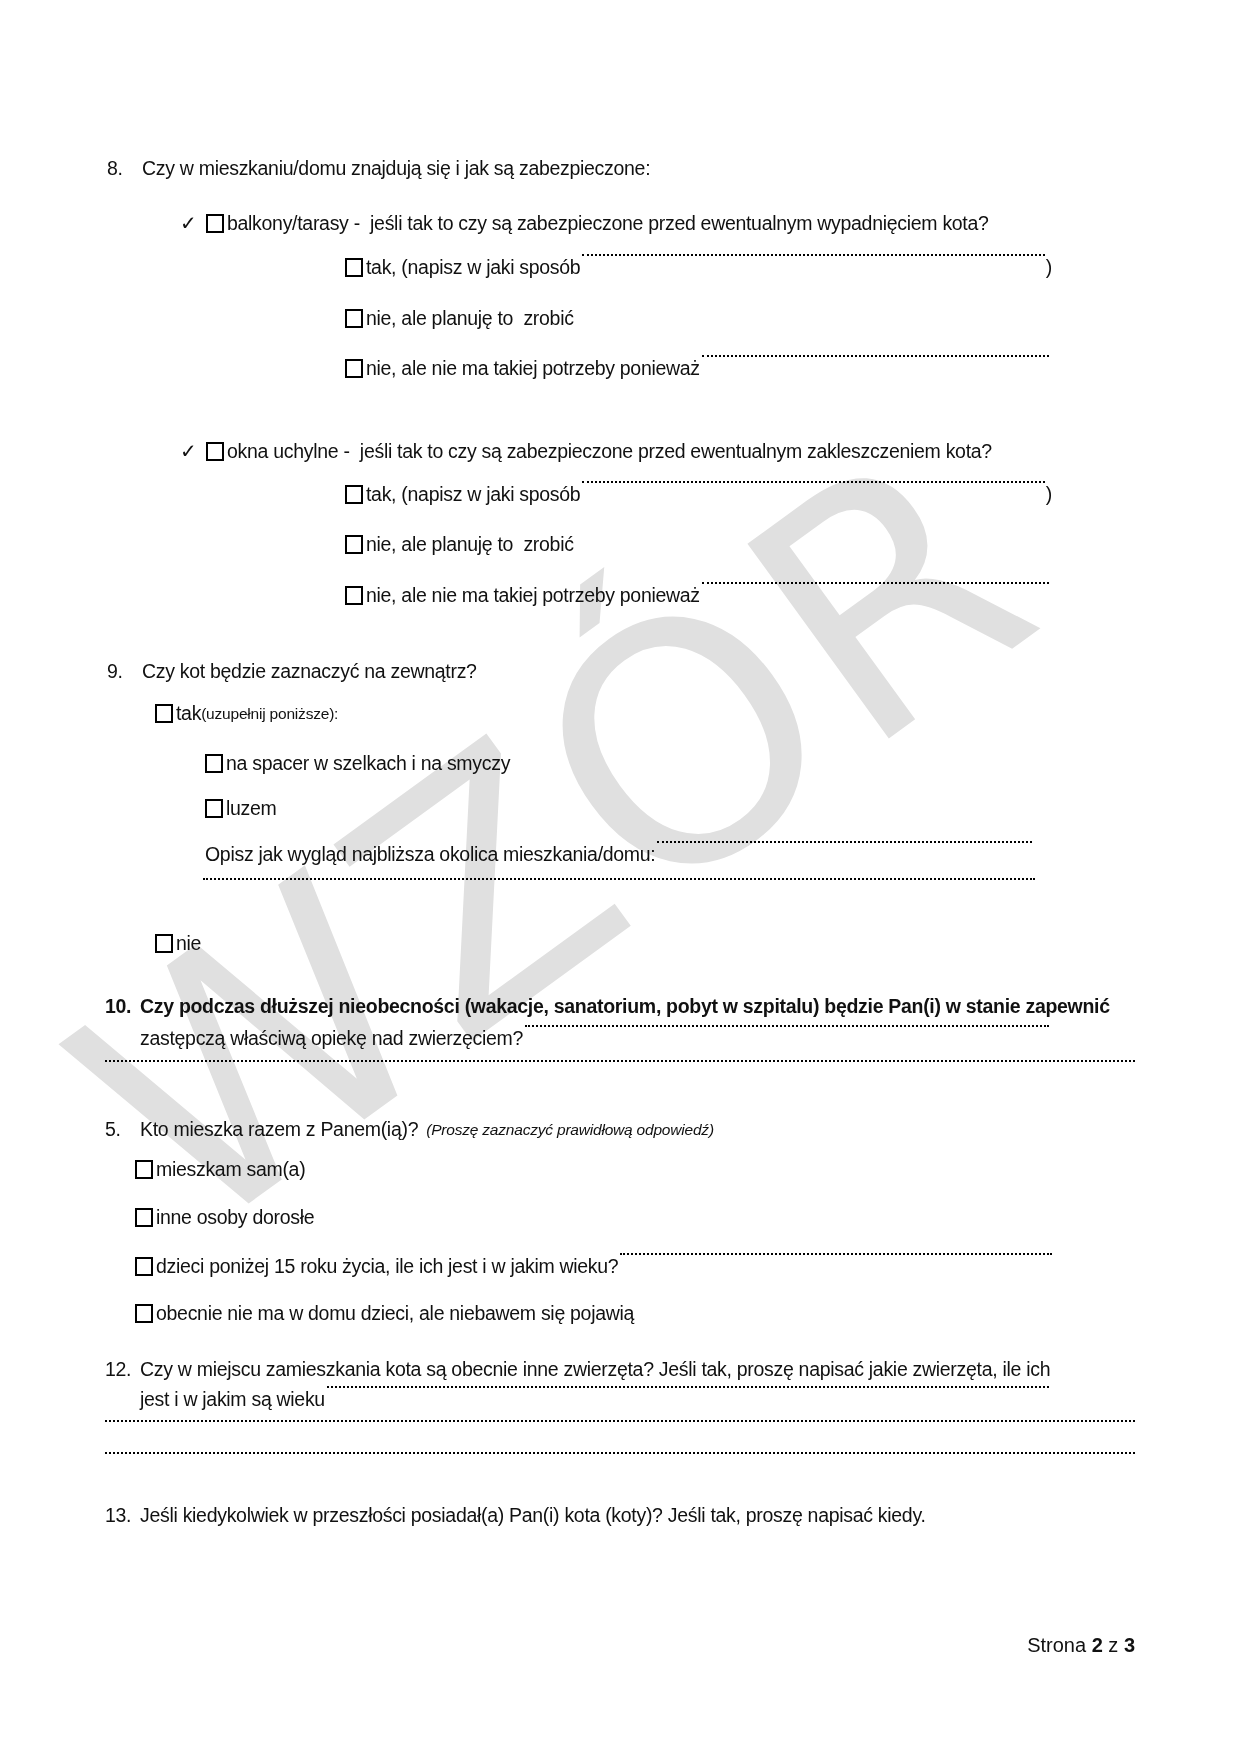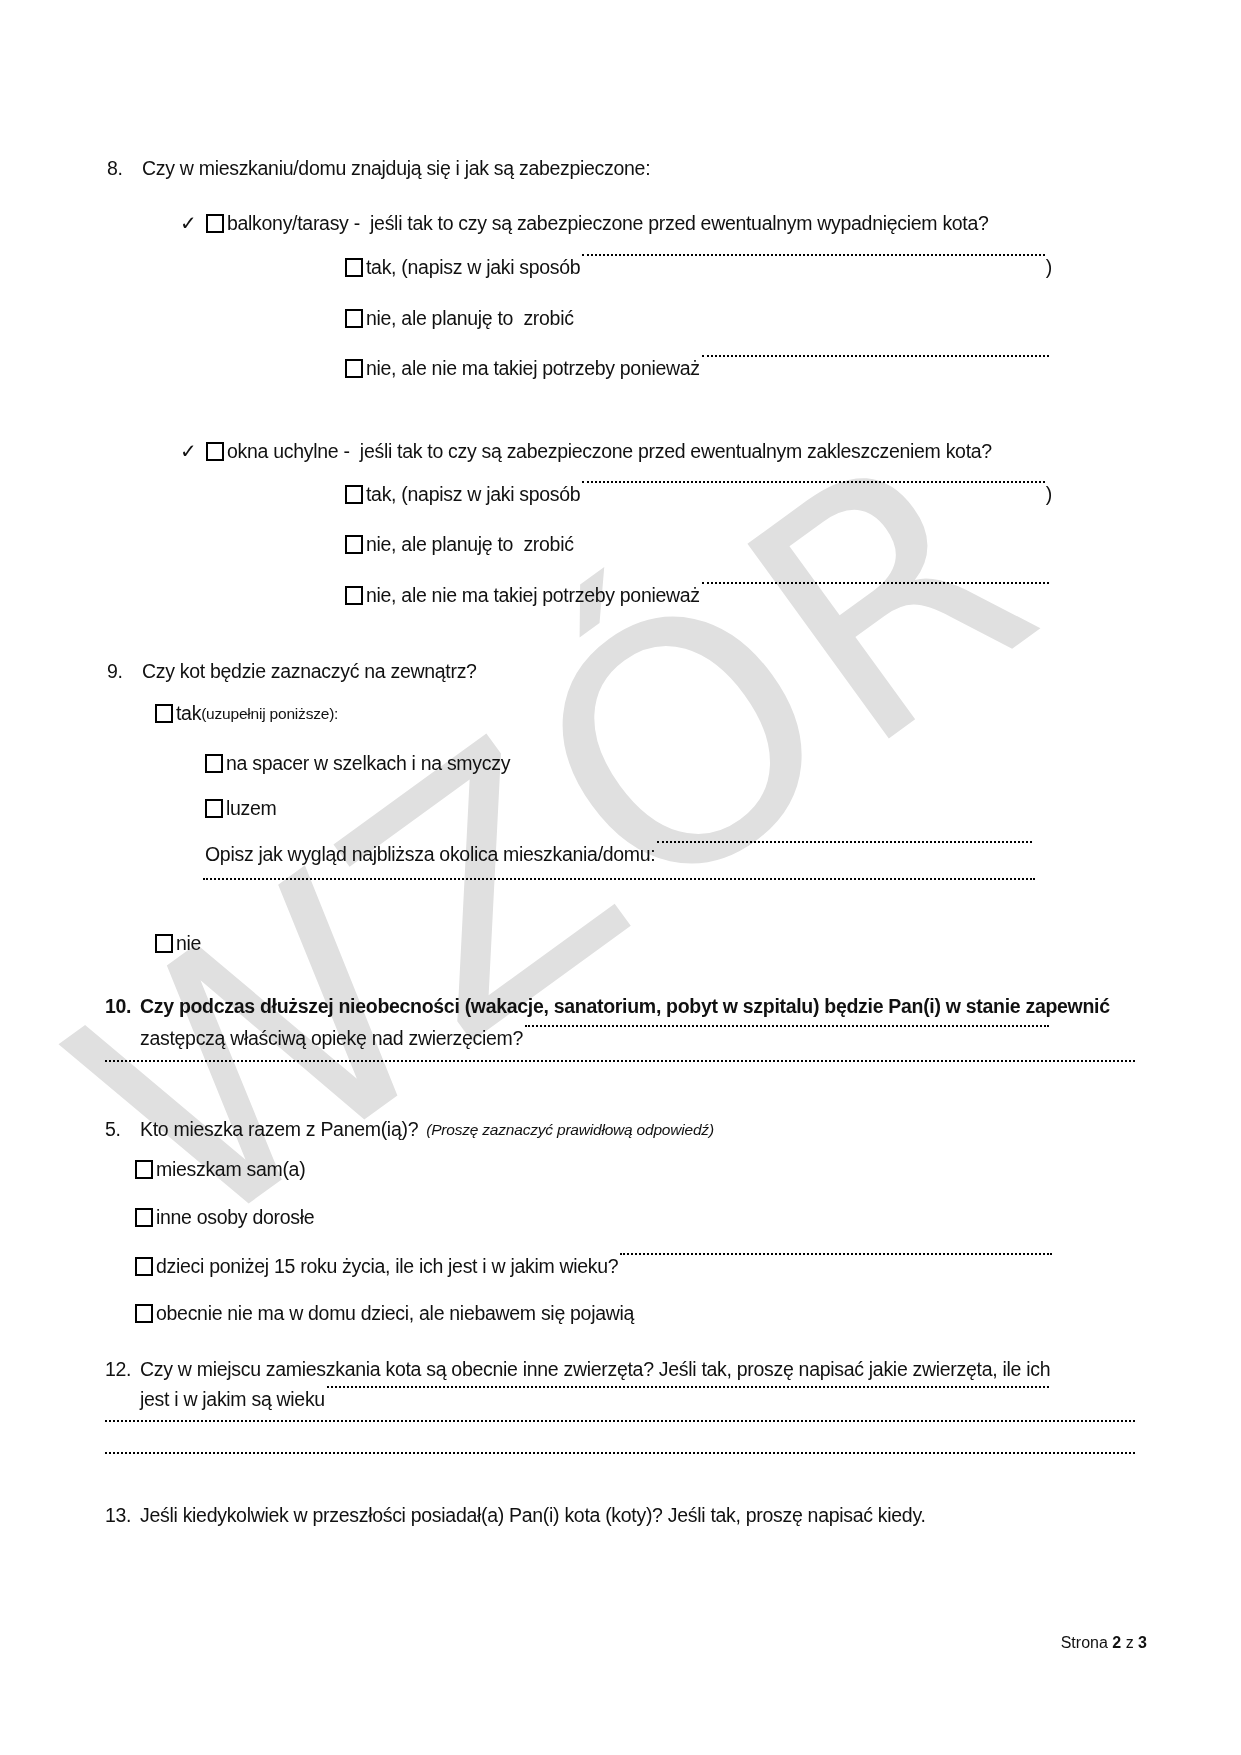--- a/index.html
+++ b/index.html
@@ -58,22 +58,22 @@
   .dotline{
     position:absolute;
     height:22px;
     border-bottom:2px dotted #000;
     z-index:1;
   }
   .small{font-size:15.5px;letter-spacing:-0.2px;}
   .inote{font-size:15.5px;font-style:italic;letter-spacing:-0.2px;margin-left:8px;}
   .footer{
     position:absolute;
-    top:1634px;right:94px;
-    font-size:16px;
+    top:1634px;right:106px;
+    font-size:20px;
     letter-spacing:0;
     z-index:1;
     margin-left:24px;
   }
   .footer b{font-weight:bold;}
 </style>
 </head>
 <body>
 
 <div class="page">

